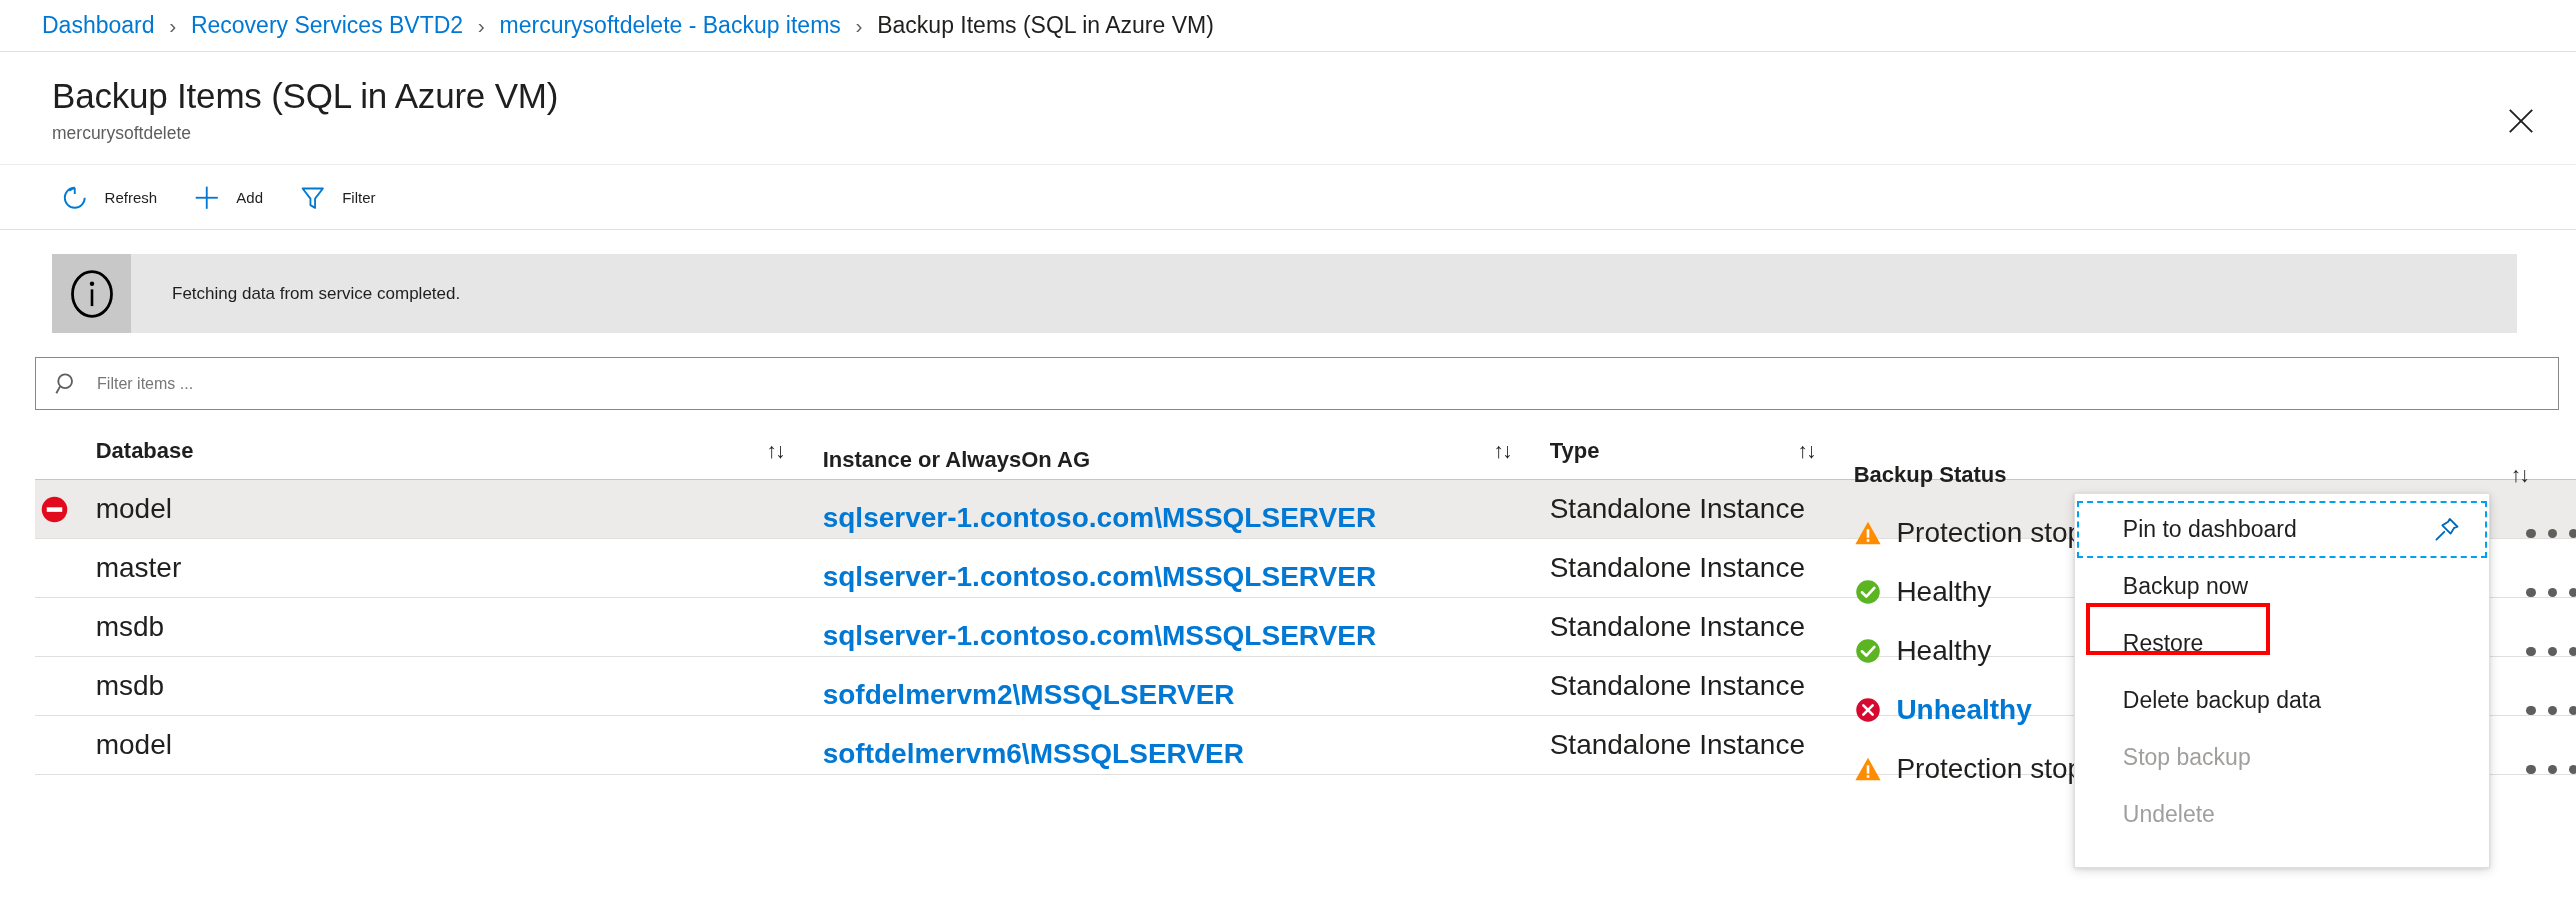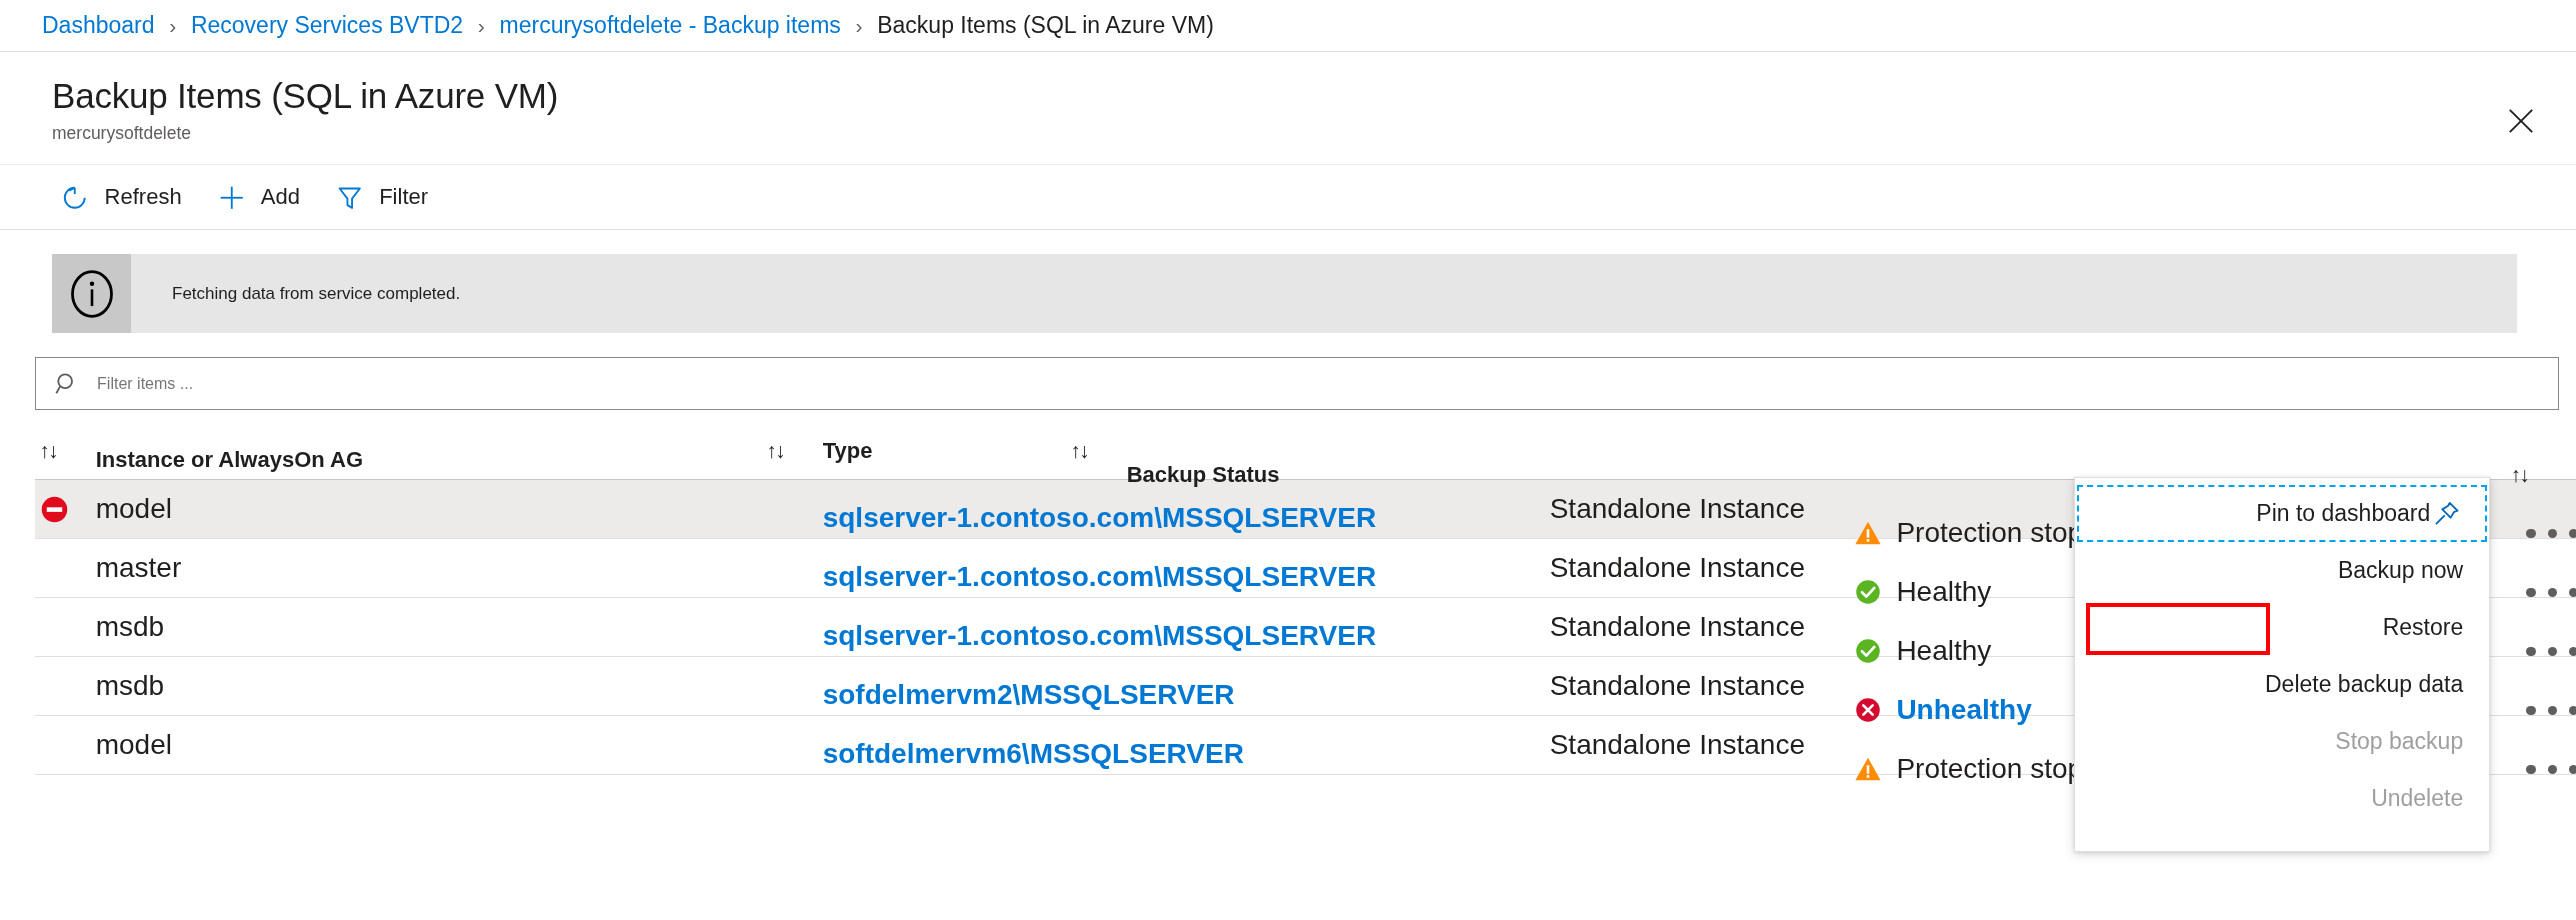--- a/index.html
+++ b/index.html
@@ -55,21 +55,21 @@
     padding-left:42px;
     box-sizing:border-box;
     background:#ffffff;
   }
   .tb-btn{
     display:flex;align-items:center;
     height:100%;
     padding:0 16.6px;
     cursor:pointer;
     color:#201f1e;
-    font-size:22px;
+    font-size:15px;
   }
   .tb-icon{
     display:flex;align-items:center;justify-content:center;
     width:33px;height:33px;margin-right:13px;
   }
   
   .banner-wrap{padding:24px 42px 0 52px;}
   .banner{
     display:flex;align-items:stretch;
     background:#e6e6e6;
@@ -135,29 +135,28 @@
     width:57px;min-width:57px;
     display:flex;align-items:center;justify-content:flex-start;
     cursor:pointer;overflow:hidden;
     margin-left:auto;
   }
   .ell-dots{display:flex;gap:12px;padding-left:7.4px;}
   .ell-dots i{width:9.2px;height:9.2px;border-radius:50%;background:#605e5c;display:block;}
   
   .ctx-menu{
     position:absolute;
-    left:2074px;top:477px;
+    left:2074px;top:493px;
     width:416px;
     background:#ffffff;
     border:0.9px solid #e1dfdd;
     box-shadow:0 2.8px 11px rgba(0,0,0,.14),0 0.9px 3.7px rgba(0,0,0,.10);
     padding:7.4px 0 24px 0;
     box-sizing:border-box;
     z-index:40;
-    text-align:right;
   }
   .ctx-item{
     height:57px;
     display:flex;align-items:center;
     padding:0 24px 0 46px;
     font-size:23px;color:#201f1e;
     cursor:pointer;
     box-sizing:border-box;
     position:relative;
     margin:0 1.8px;
@@ -253,20 +252,21 @@
       <line x1="6.6" y1="16.6" x2="2.5" y2="24" stroke="#605e5c" stroke-width="2"></line>
     </svg>
     <input type="text" placeholder="Filter items ..." style="">
   </div>
 </div>
 
 <div class="table-wrap">
 
   <div class="grid-row grid-head">
     <div class="c-status"></div>
+    <div class="c-db">Database</div>
     <div class="sortcell" style="width:0;min-width:0;margin-left:-39px;">
       <span class="sort-ico">↑↓</span>
     </div>
     <div class="c-inst">Instance or AlwaysOn AG</div>
     <div class="sortcell" style="width:0;min-width:0;margin-left:-39px;">
       <span class="sort-ico">↑↓</span>
     </div>
     <div class="c-type">Type</div>
     <div class="sortcell" style="width:0;min-width:0;margin-left:-39px;">
       <span class="sort-ico">↑↓</span>

